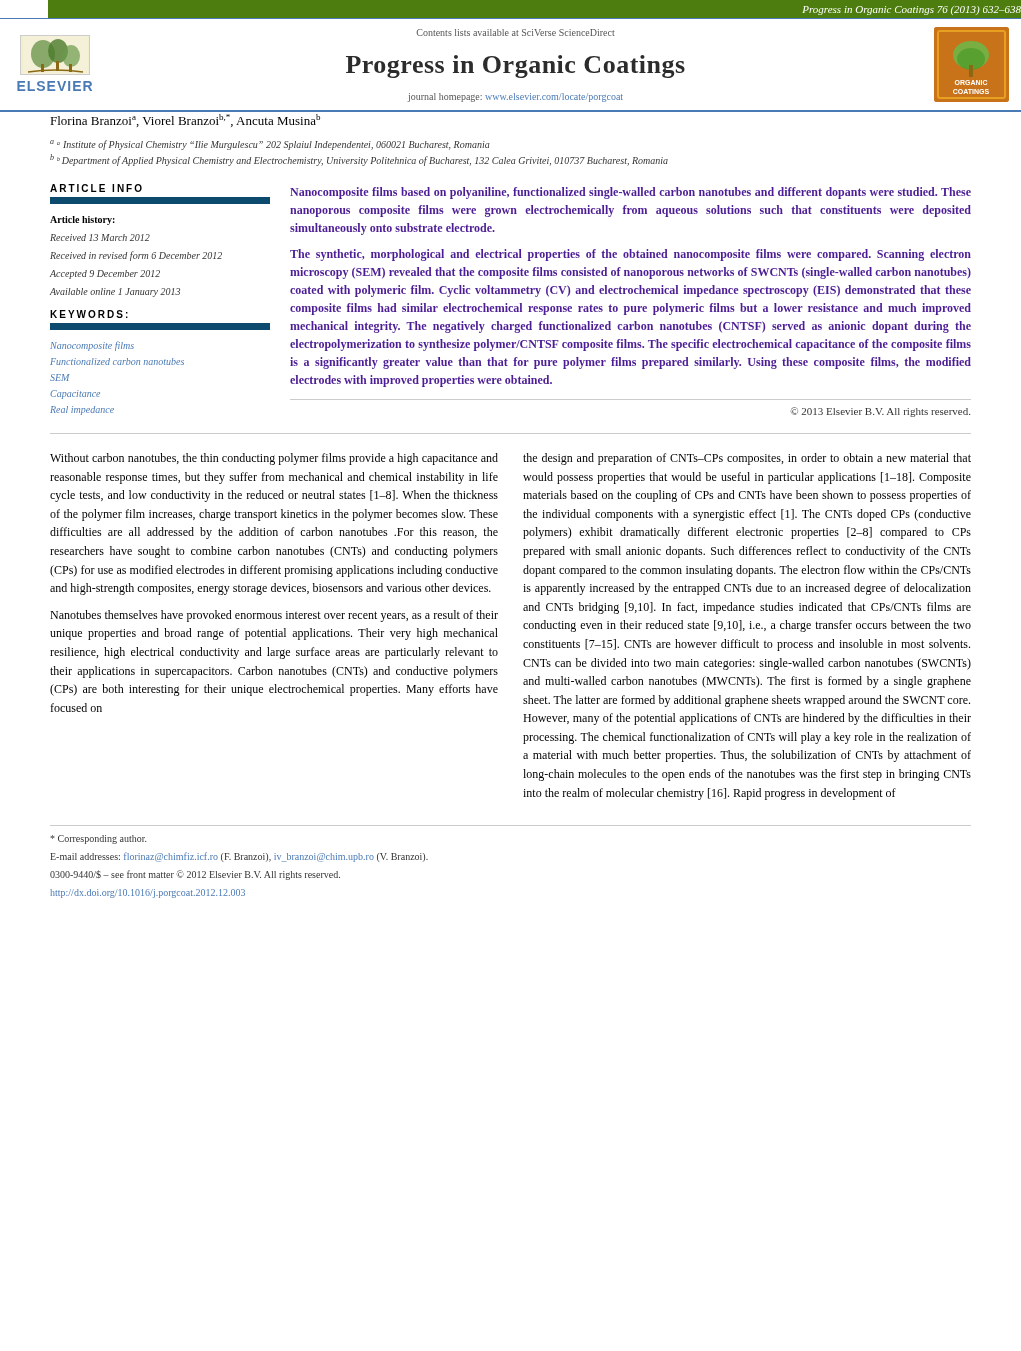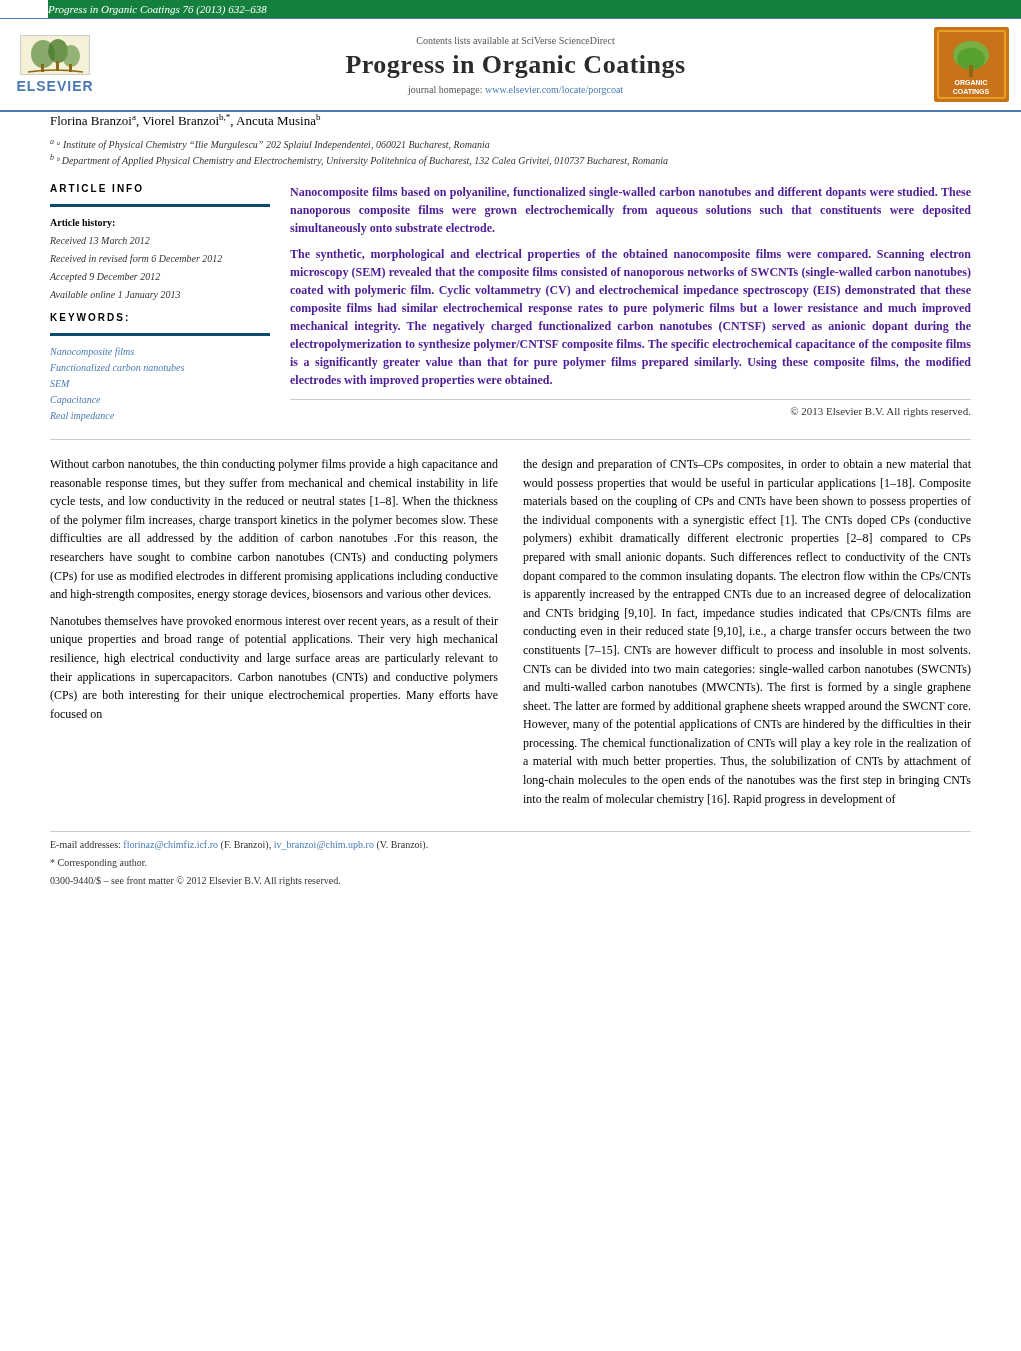--- a/index.html
+++ b/index.html
@@ -5,23 +5,23 @@
     * { margin: 0; padding: 0; box-sizing: border-box; }
     body {
       background: #fff;
       font-family: 'Times New Roman', Times, serif;
       width: 1021px;
       min-height: 1351px;
       color: #000;
       font-size: 13px;
     }
     .top-bar {
-      background: #15803d;
+      background: #4d7c0f;
       color: #fff;
-      text-align: left;
+      text-align: right;
       font-size: 11px;
       padding: 3px 0;
       font-style: italic;
       margin-left: 48px;
     }
     .header-section {
       display: flex;
       align-items: stretch;
       border-bottom: 2px solid #4a7ab5;
       border-top: 1px solid #4a7ab5;
@@ -33,21 +33,21 @@
       flex-direction: column;
       align-items: center;
       justify-content: center;
       min-width: 90px;
     }
     .header-center {
       flex: 1;
       display: flex;
       flex-direction: column;
       align-items: center;
-      justify-content: center;
+      justify-content: space-between;
       gap: 4px;
     }
     .sciverse-link {
       font-size: 10px;
       color: #555;
     }
     .journal-title {
       font-size: 26px;
       font-weight: bold;
       color: #2c2c2c;
@@ -101,22 +101,22 @@
     }
     .right-col {
       flex: 1;
     }
     .section-label {
       font-size: 10px;
       letter-spacing: 2px;
       font-weight: bold;
       color: #000;
       text-transform: uppercase;
-      border-bottom: 3px solid #0c4a6e;
-      padding-bottom: 10px;
+      border-bottom: 7px solid #0c4a6e;
+      padding-bottom: 3px;
       margin-bottom: 8px;
       font-family: Arial, sans-serif;
     }
     .article-info-item {
       font-size: 10px;
       margin-bottom: 3px;
       color: #333;
       font-style: italic;
       line-height: 1.5;
     }
@@ -328,24 +328,27 @@
       </div>
     </div>
     <div class="body-right">
       <div class="body-text">
         <p>the design and preparation of CNTs–CPs composites, in order to obtain a new material that would possess properties that would be useful in particular applications [1–18]. Composite materials based on the coupling of CPs and CNTs have been shown to possess properties of the individual components with a synergistic effect [1]. The CNTs doped CPs (conductive polymers) exhibit dramatically different electronic properties [2–8] compared to CPs prepared with small anionic dopants. Such differences reflect to conductivity of the CNTs dopant compared to the common insulating dopants. The electron flow within the CPs/CNTs is apparently increased by the entrapped CNTs due to an increased degree of delocalization and CNTs bridging [9,10]. In fact, impedance studies indicated that CPs/CNTs films are conducting even in their reduced state [9,10], i.e., a charge transfer occurs between the two constituents [7–15]. CNTs are however difficult to process and insoluble in most solvents. CNTs can be divided into two main categories: single-walled carbon nanotubes (SWCNTs) and multi-walled carbon nanotubes (MWCNTs). The first is formed by a single graphene sheet. The latter are formed by additional graphene sheets wrapped around the SWCNT core. However, many of the potential applications of CNTs are hindered by the difficulties in their processing. The chemical functionalization of CNTs will play a key role in the realization of a material with much better properties. Thus, the solubilization of CNTs by attachment of long-chain molecules to the open ends of the nanotubes was the first step in bringing CNTs into the realm of molecular chemistry [16]. Rapid progress in development of</p>
       </div>
     </div>
   </div>
 
   <div class="footnote-section">
+    <p>* Corresponding author.</p>
     <p>
       <span>E-mail addresses:</span>
       <a>florinaz@chimfiz.icf.ro</a>
       <span>(F. Branzoi)</span>,
       <a>iv_branzoi@chim.upb.ro</a>
       <span>(V. Branzoi).</span>
     </p>
-    <p>* Corresponding author.</p>
     <p>0300-9440/$ – see front matter © 2012 Elsevier B.V. All rights reserved.</p>
+    <p>
+      <a>http://dx.doi.org/10.1016/j.porgcoat.2012.12.003</a>
+    </p>
   </div>
 
 </div>
 
 </body></html>

